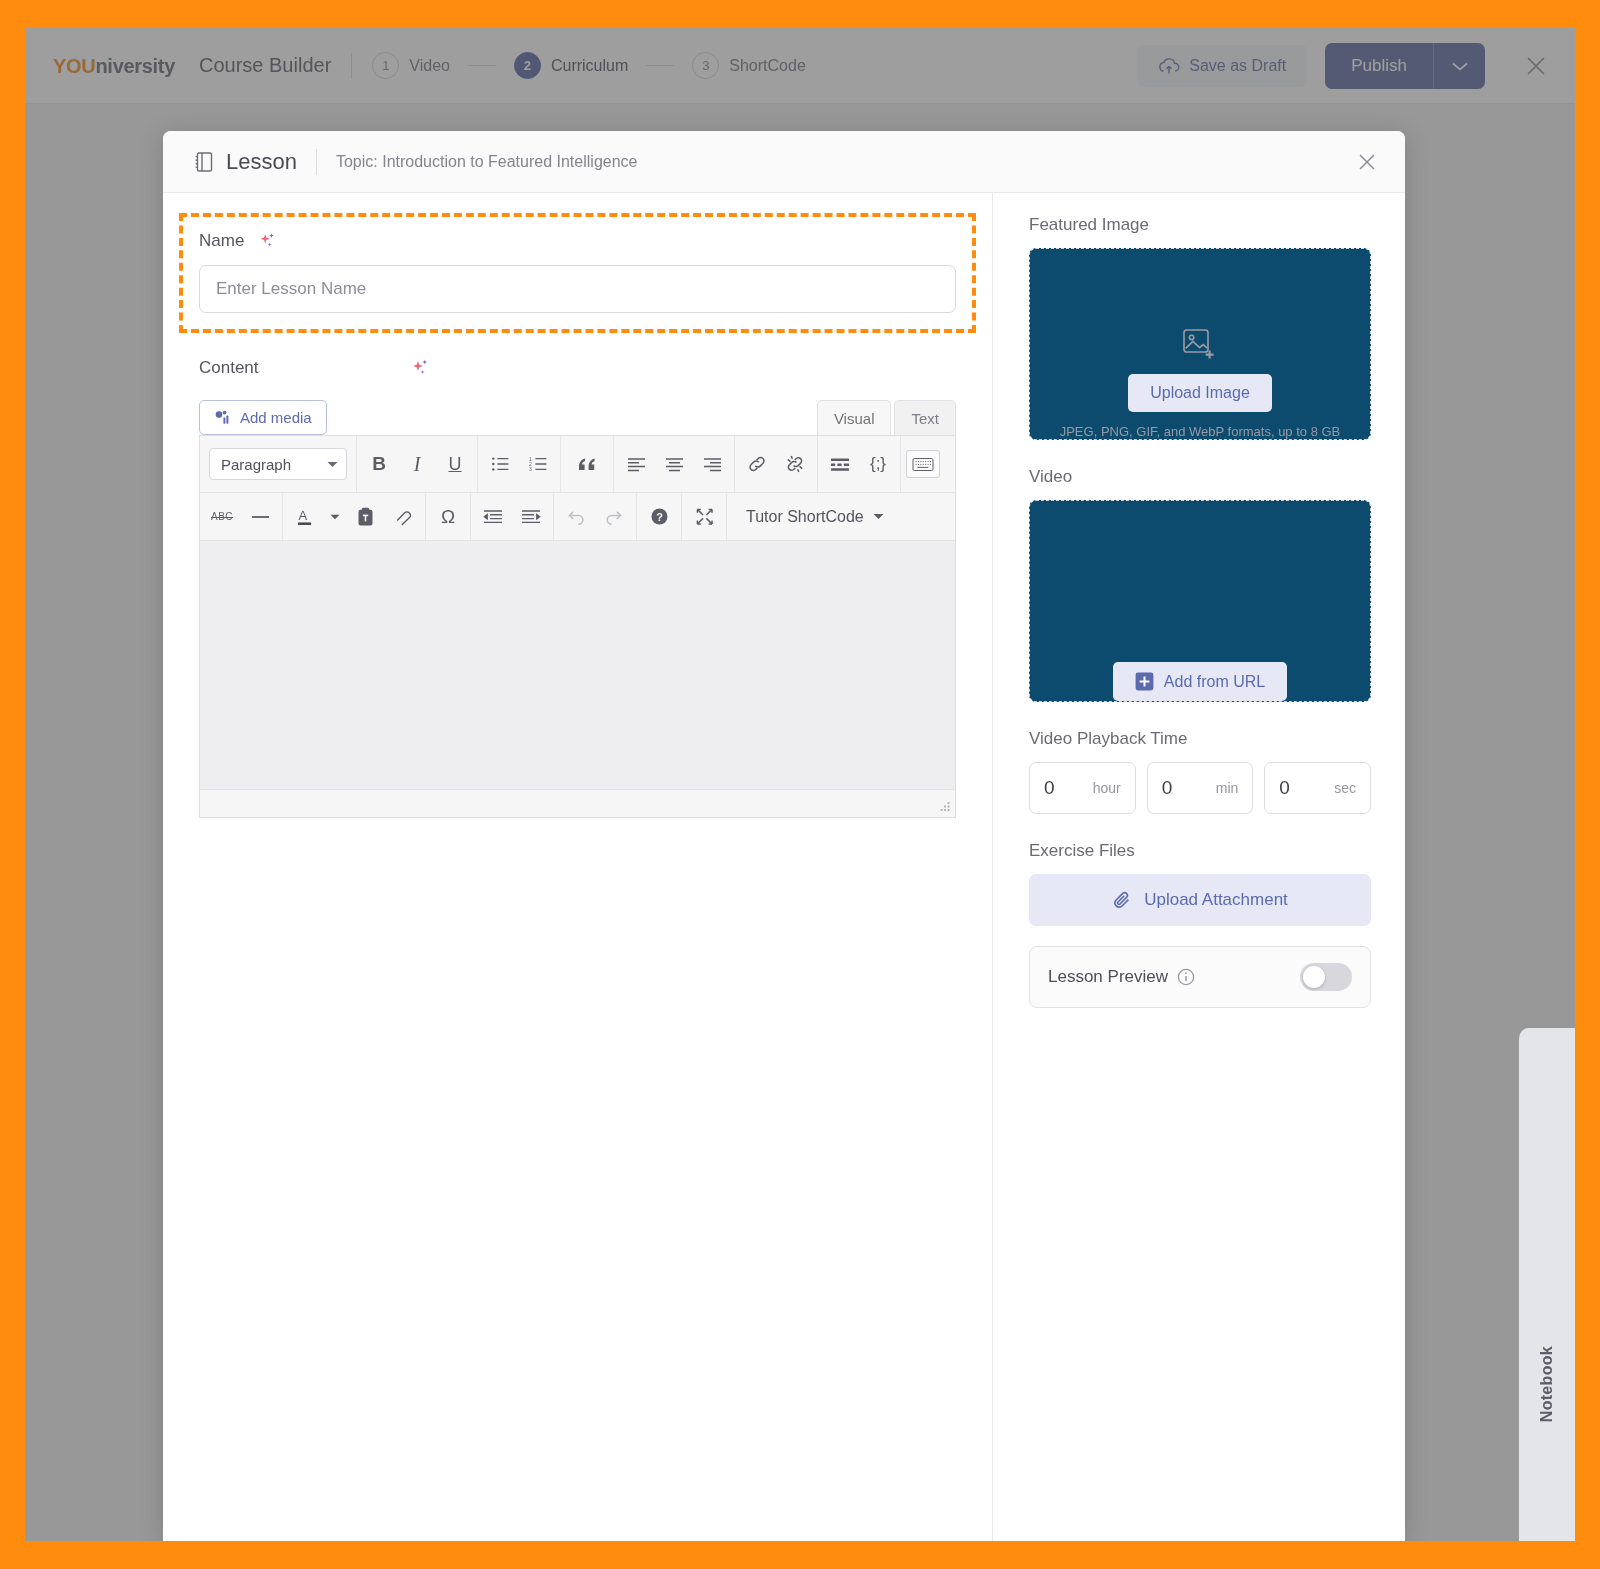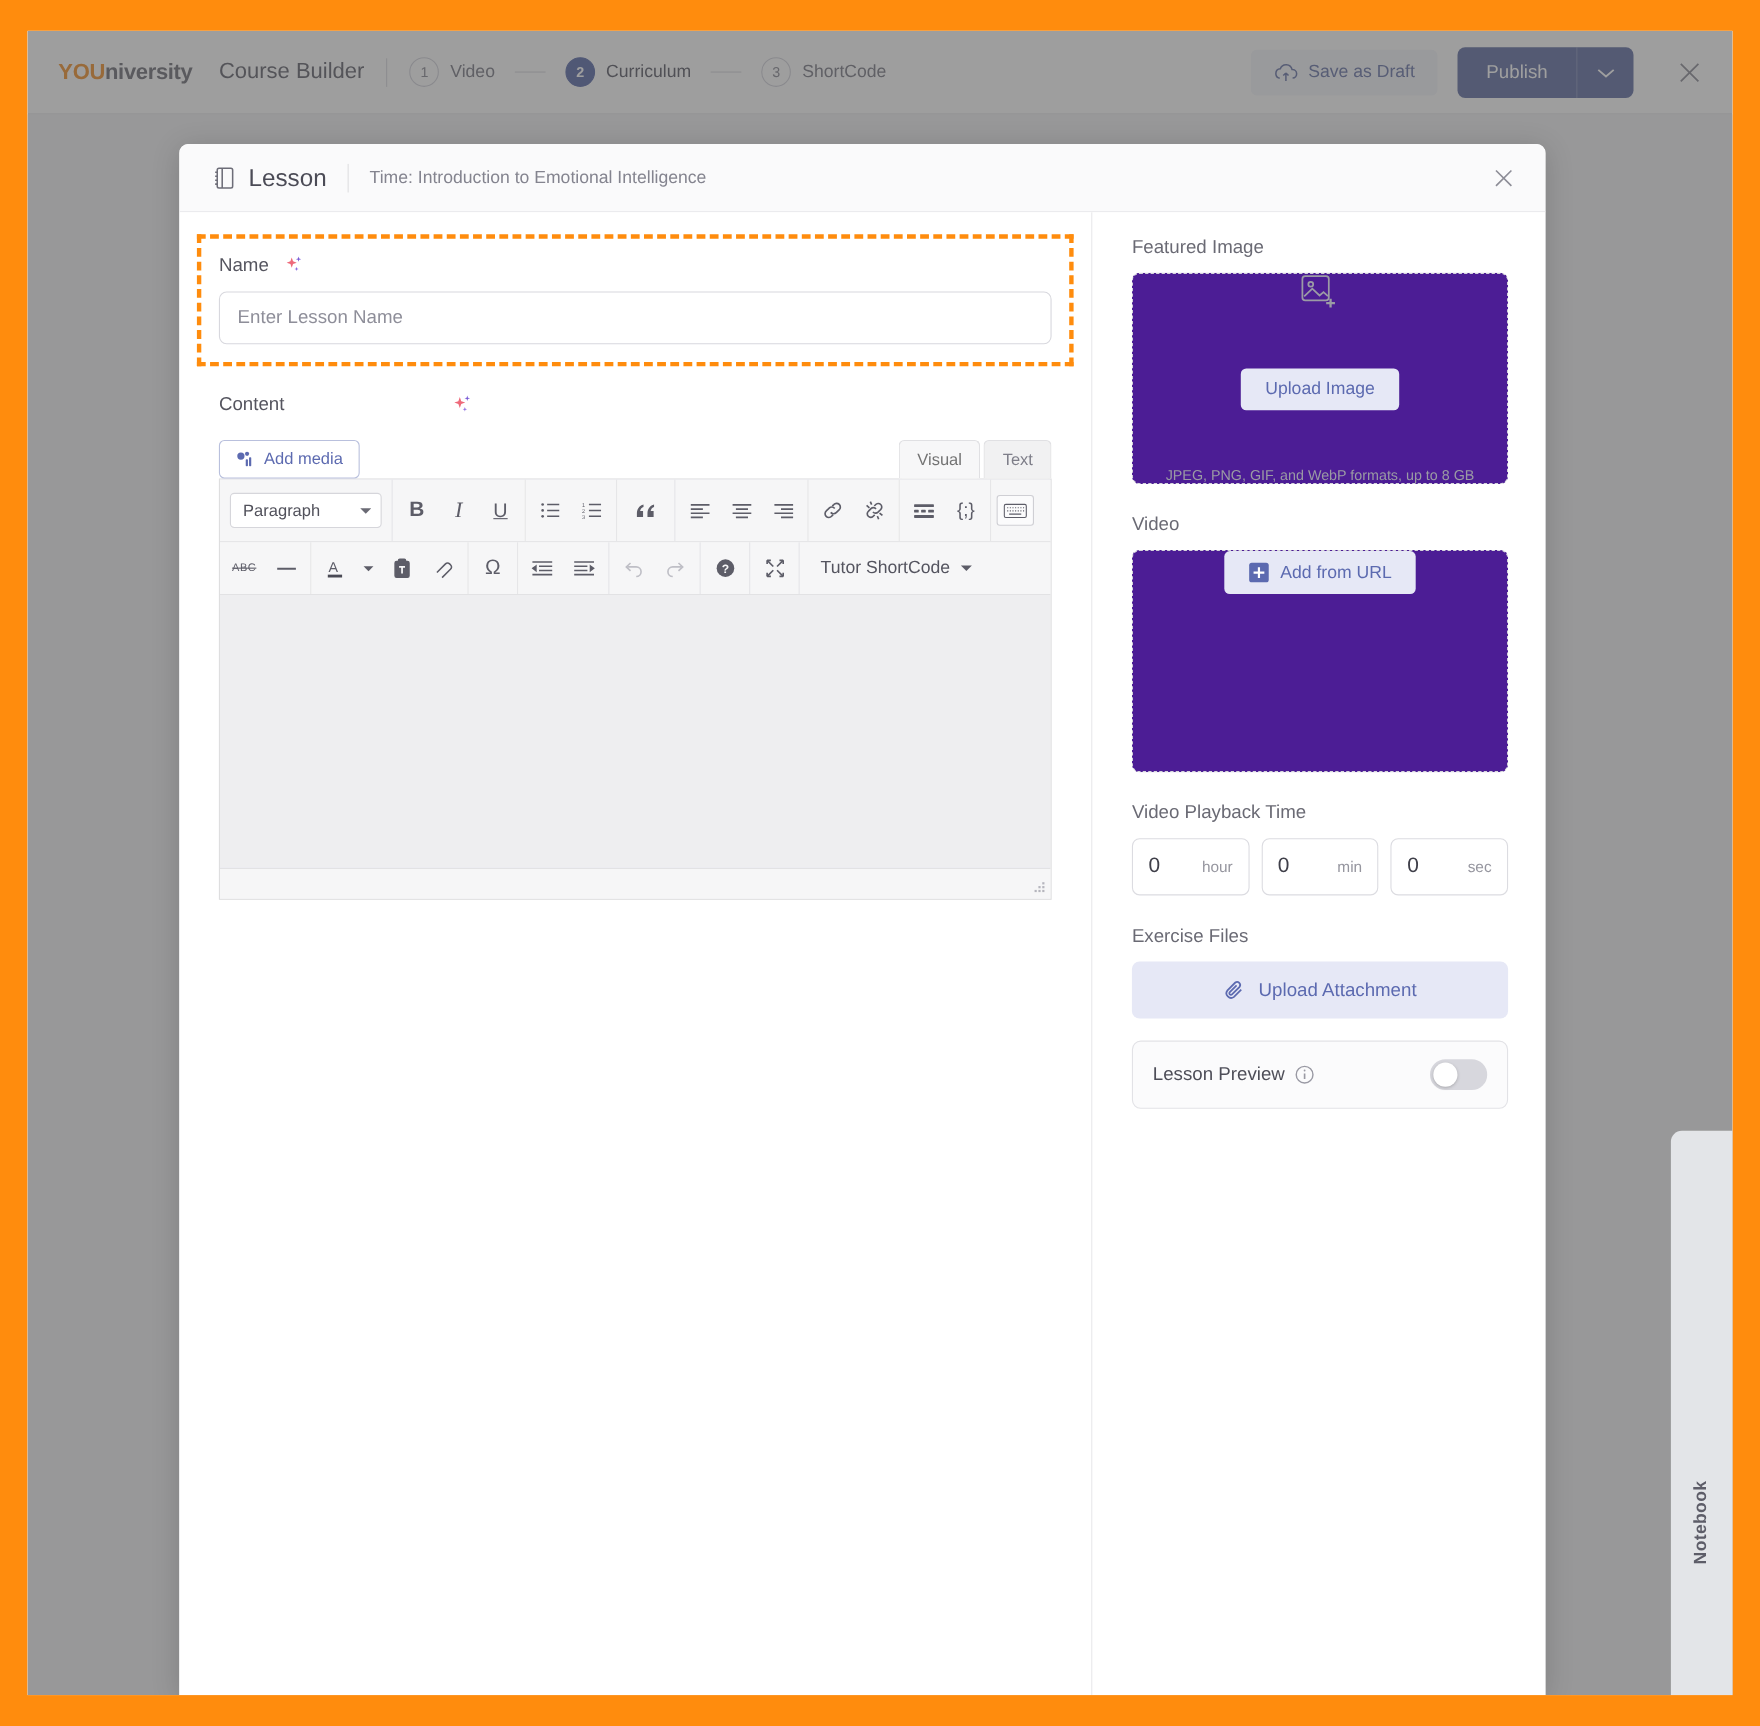--- a/index.html
+++ b/index.html
@@ -269,23 +269,23 @@
     width: 412px; flex: 0 0 412px;
     background: #ffffff;
     padding: 22px 34px 0 36px;
   }
   .side-label { font-size: 17px; color: #6a6a74; margin-bottom: 13px; }
   .side-label.mt { margin-top: 27px; }
 
   .dropzone {
     border: 1px dashed #d5d5da;
     border-radius: 7px;
-    background: #4c1d95;
+    background: #0c4a6e;
     display: flex; flex-direction: column;
-    align-items: center; justify-content: space-between;
+    align-items: center; justify-content: flex-end;
   }
   #featured-drop { height: 192px; }
   #video-drop { height: 202px; }
 
   .btn-soft {
     background: #e6e8f6; color: #5c6ab0;
     border-radius: 5px; font-size: 16px;
     padding: 10px 22px;
     display: flex; align-items: center; justify-content: center; gap: 10px;
   }
@@ -412,21 +412,21 @@
       <div id="modal-header">
         <span class="mh-icon">
           <svg width="22" height="24" viewBox="0 0 22 24" fill="none" stroke="#6d6d78" stroke-width="1.4">
             <rect x="4.5" y="3" width="14" height="18" rx="1.6"></rect>
             <path d="M9 3v18"></path>
             <path d="M2.6 6.6h2.4M2.6 10.2h2.4M2.6 13.8h2.4M2.6 17.4h2.4"></path>
           </svg>
         </span>
         <div class="mh-title">Lesson</div>
         <div class="mh-sep"></div>
-        <div class="mh-topic">Time: Introduction to Emotional Intelligence</div>
+        <div class="mh-topic">Topic: Introduction to Featured Intelligence</div>
         <div class="mh-close">
           <span>
             <svg width="22" height="22" viewBox="0 0 22 22" fill="none" stroke="#8d8d97" stroke-width="1.5">
               <path d="M4 4 18 18M18 4 4 18"></path>
             </svg>
           </span>
         </div>
       </div>
 
       <div id="modal-body">

